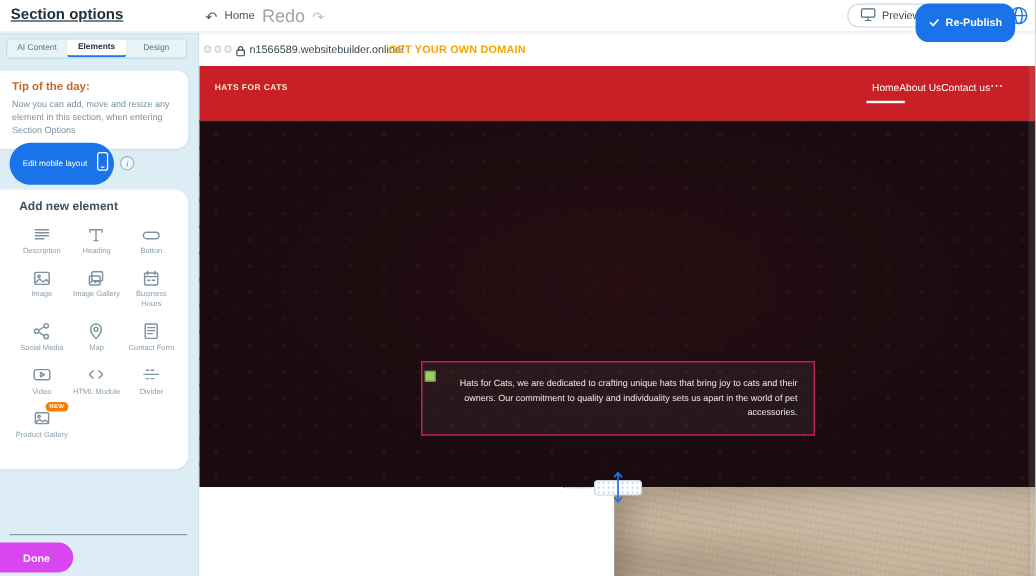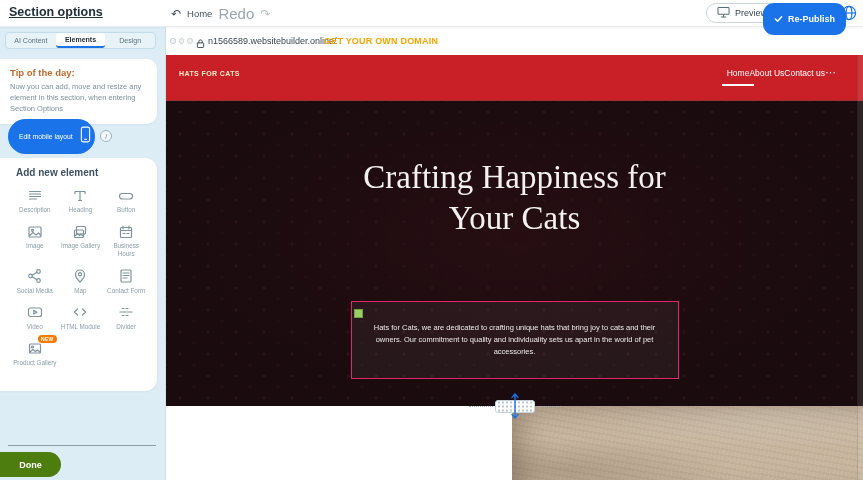--- a/index.html
+++ b/index.html
@@ -45,21 +45,21 @@
   .panel-title { margin-left:16px; font-size:10px; font-weight:bold; color:#3d5160; }
   .el-grid { margin:9px 8px 0 12px; display:grid; grid-template-columns:repeat(3,1fr); row-gap:9px; }
   .el-item { display:flex; flex-direction:column; align-items:center; gap:2px; cursor:pointer; position:relative; }
   .el-icon { height:17px; display:flex; align-items:center; justify-content:center; }
   .el-icon svg { stroke:#7d93a0; fill:none; stroke-width:1.2; stroke-linecap:round; stroke-linejoin:round; }
   .el-label { font-size:6.3px; color:#8ba0ab; text-align:center; line-height:1.3; max-width:44px; }
   .new-badge { position:absolute; top:-5px; left:26px; background:#f57c00; color:#fff; font-size:5px; font-weight:bold;
                padding:1px 3px; border-radius:5px; letter-spacing:.3px; }
   .side-divider { position:absolute; left:8px; top:418px; width:148px; border-top:1px solid rgba(70,90,100,.55); }
   .done-btn { position:absolute; left:0; top:425px; width:61px; height:25px; border-radius:0 13px 13px 0;
-              background:#4d7c0f; color:#fff; font-size:9px; font-weight:bold;
+              background:#d946ef; color:#fff; font-size:9px; font-weight:bold;
               display:flex; align-items:center; justify-content:center; cursor:pointer; }
 
   
   .main { position:absolute; left:166px; top:27px; width:828px; height:453px; }
   .browser-bar { position:relative; width:100%; height:28px; background:#fff; }
   .dots { position:absolute; left:4px; top:11px; display:flex; gap:3px; }
   .dot { width:5.5px; height:5.5px; border-radius:50%; border:1px solid #c9d2d8; background:#eef2f4; }
   .lock-icon { position:absolute; left:30px; top:8px; }
   .url-text { position:absolute; left:42px; top:9px; font-size:9px; color:#37474f; }
   .domain-cta { position:absolute; left:158px; top:9px; font-size:9px; font-weight:bold; color:#f7a400; letter-spacing:.2px; cursor:pointer; }
@@ -81,22 +81,22 @@
             radial-gradient(ellipse at 50% 45%, rgba(120,30,45,.14), transparent 70%);
           background-size:28px 22px, 28px 22px, 100% 100%;
           background-position:0 0, 14px 11px, 0 0;
           border-top:1px solid rgba(214,62,70,.7); }
   .hero-heading { position:absolute; top:56px; left:0; right:0; margin:0 auto; max-width:380px; text-align:center;
                   font-family:"Liberation Serif","DejaVu Serif",serif; font-size:33px; line-height:1.25; color:#f4f1f1;
                   font-weight:normal; white-space:pre-line; cursor:pointer; }
   .hero-sub { position:absolute; top:152px; left:0; right:0; text-align:center;
               font-family:"Liberation Serif","DejaVu Serif",serif; font-size:16px; color:#cac2c4; cursor:pointer; }
   .hero-para-box { position:absolute; top:200px; left:50%; transform:translateX(-50%); width:328px;
-                   border:1px solid #e5246e; background:rgba(255,255,255,.05); padding:20px 13px;
-                   font-size:7.5px; line-height:1.6; color:#efe9e9; text-align:center; cursor:pointer; }
+                   border:1px solid #e5246e; background:rgba(255,255,255,.05); padding:12px 13px;
+                   font-size:7.5px; line-height:1.6; color:#efe9e9; text-align:right; cursor:pointer; }
   .green-handle { position:absolute; left:2px; top:7px; width:9px; height:9px; background:#9ccc65; border:1px solid #71a33c; cursor:grab; }
 
   .next-section { position:absolute; top:351px; left:0; width:100%; height:74px; }
   .next-white { position:absolute; left:0; top:0; width:346px; height:74px; background:#fff; }
   .next-carpet { position:absolute; left:346px; top:0; right:0; height:74px;
                  background:
                    radial-gradient(ellipse 120% 90% at 75% 10%, rgba(255,255,255,.18), transparent 55%),
                    radial-gradient(ellipse 80% 70% at 15% 85%, rgba(90,70,50,.22), transparent 60%),
                    repeating-linear-gradient(100deg, rgba(255,255,255,.06) 0 1px, transparent 1px 4px),
                    repeating-linear-gradient(10deg, rgba(120,95,70,.08) 0 2px, transparent 2px 6px),
@@ -343,22 +343,20 @@
         <div class="site-logo">HATS FOR CATS</div>
         <div class="site-nav">
           <span class="nav-item active">Home</span>
           <span class="nav-item">About Us</span>
           <span class="nav-item">Contact us</span>
           <span class="nav-item nav-more">⋯</span>
         </div>
       </div>
 
       <div class="hero">
-        <h1 class="hero-heading">Crafting Happiness for
-Your Cats</h1>
         <div class="hero-para-box">
           <span class="green-handle"></span>
           <span>Hats for Cats, we are dedicated to crafting unique hats that bring joy to cats and their owners. Our commitment to quality and individuality sets us apart in the world of pet accessories.</span>
         </div>
       </div>
 
       <div class="next-section">
         <div class="next-white"></div>
         <div class="next-carpet"></div>
       </div>

